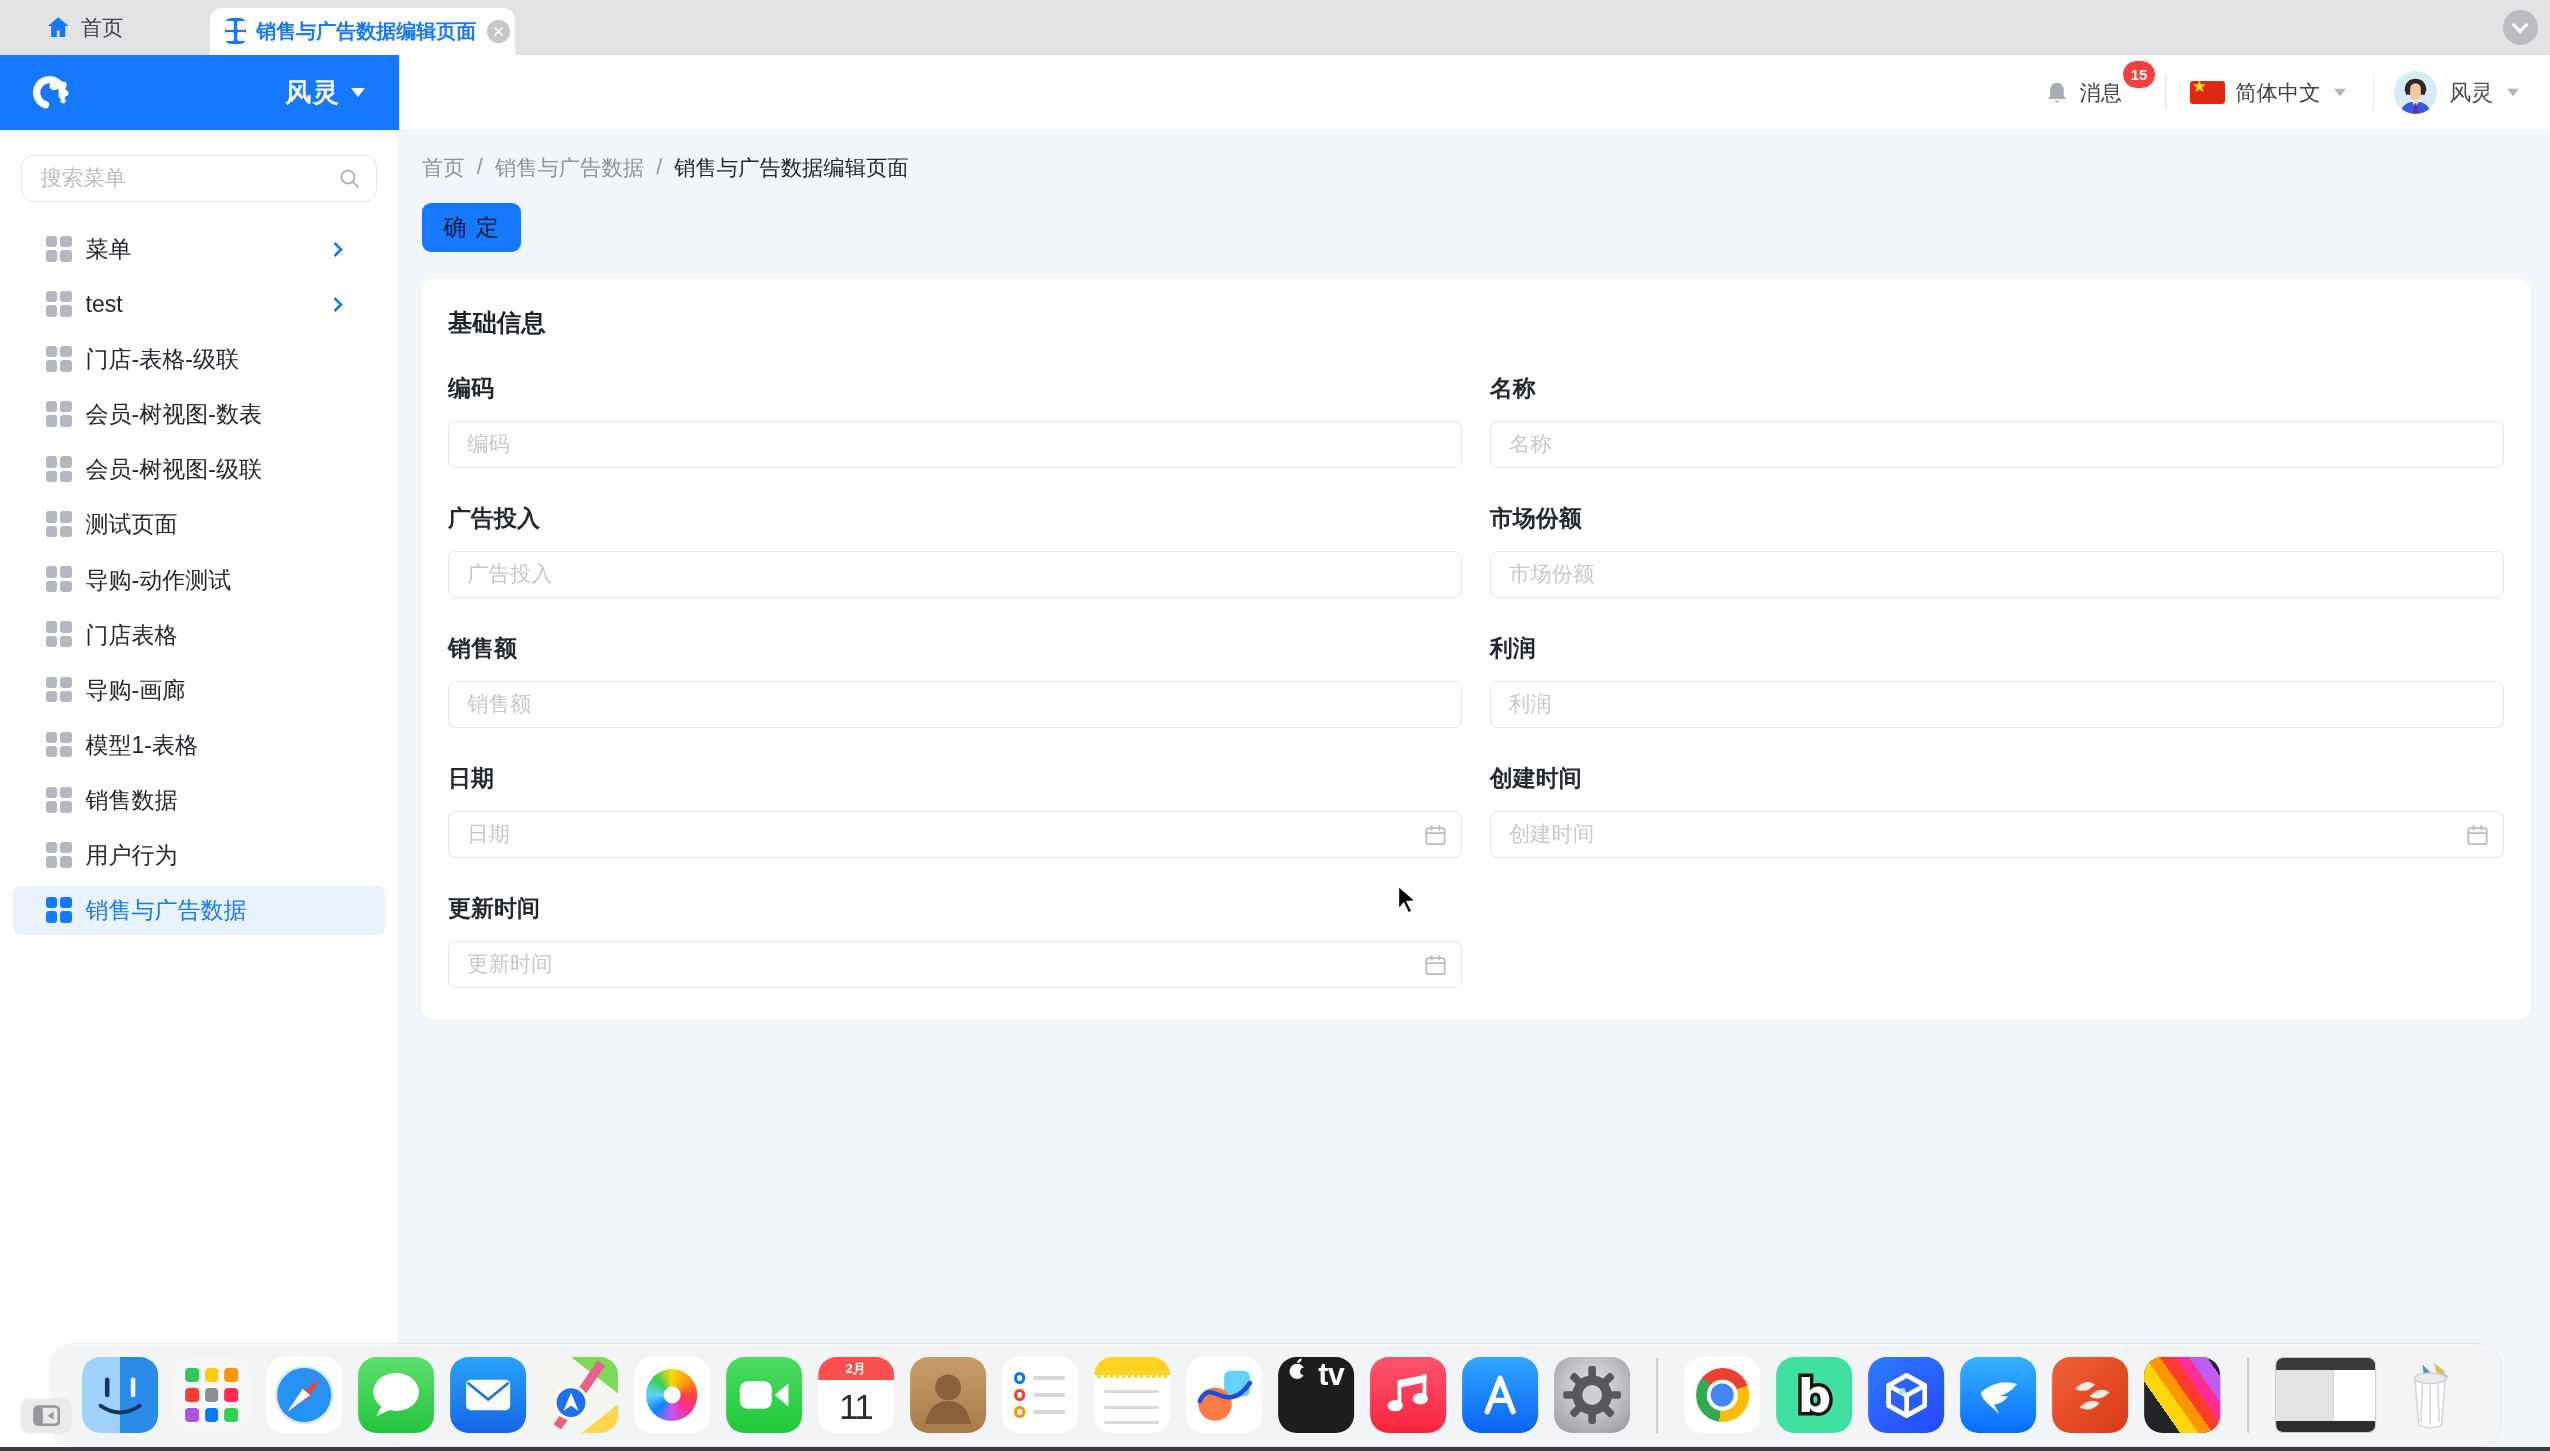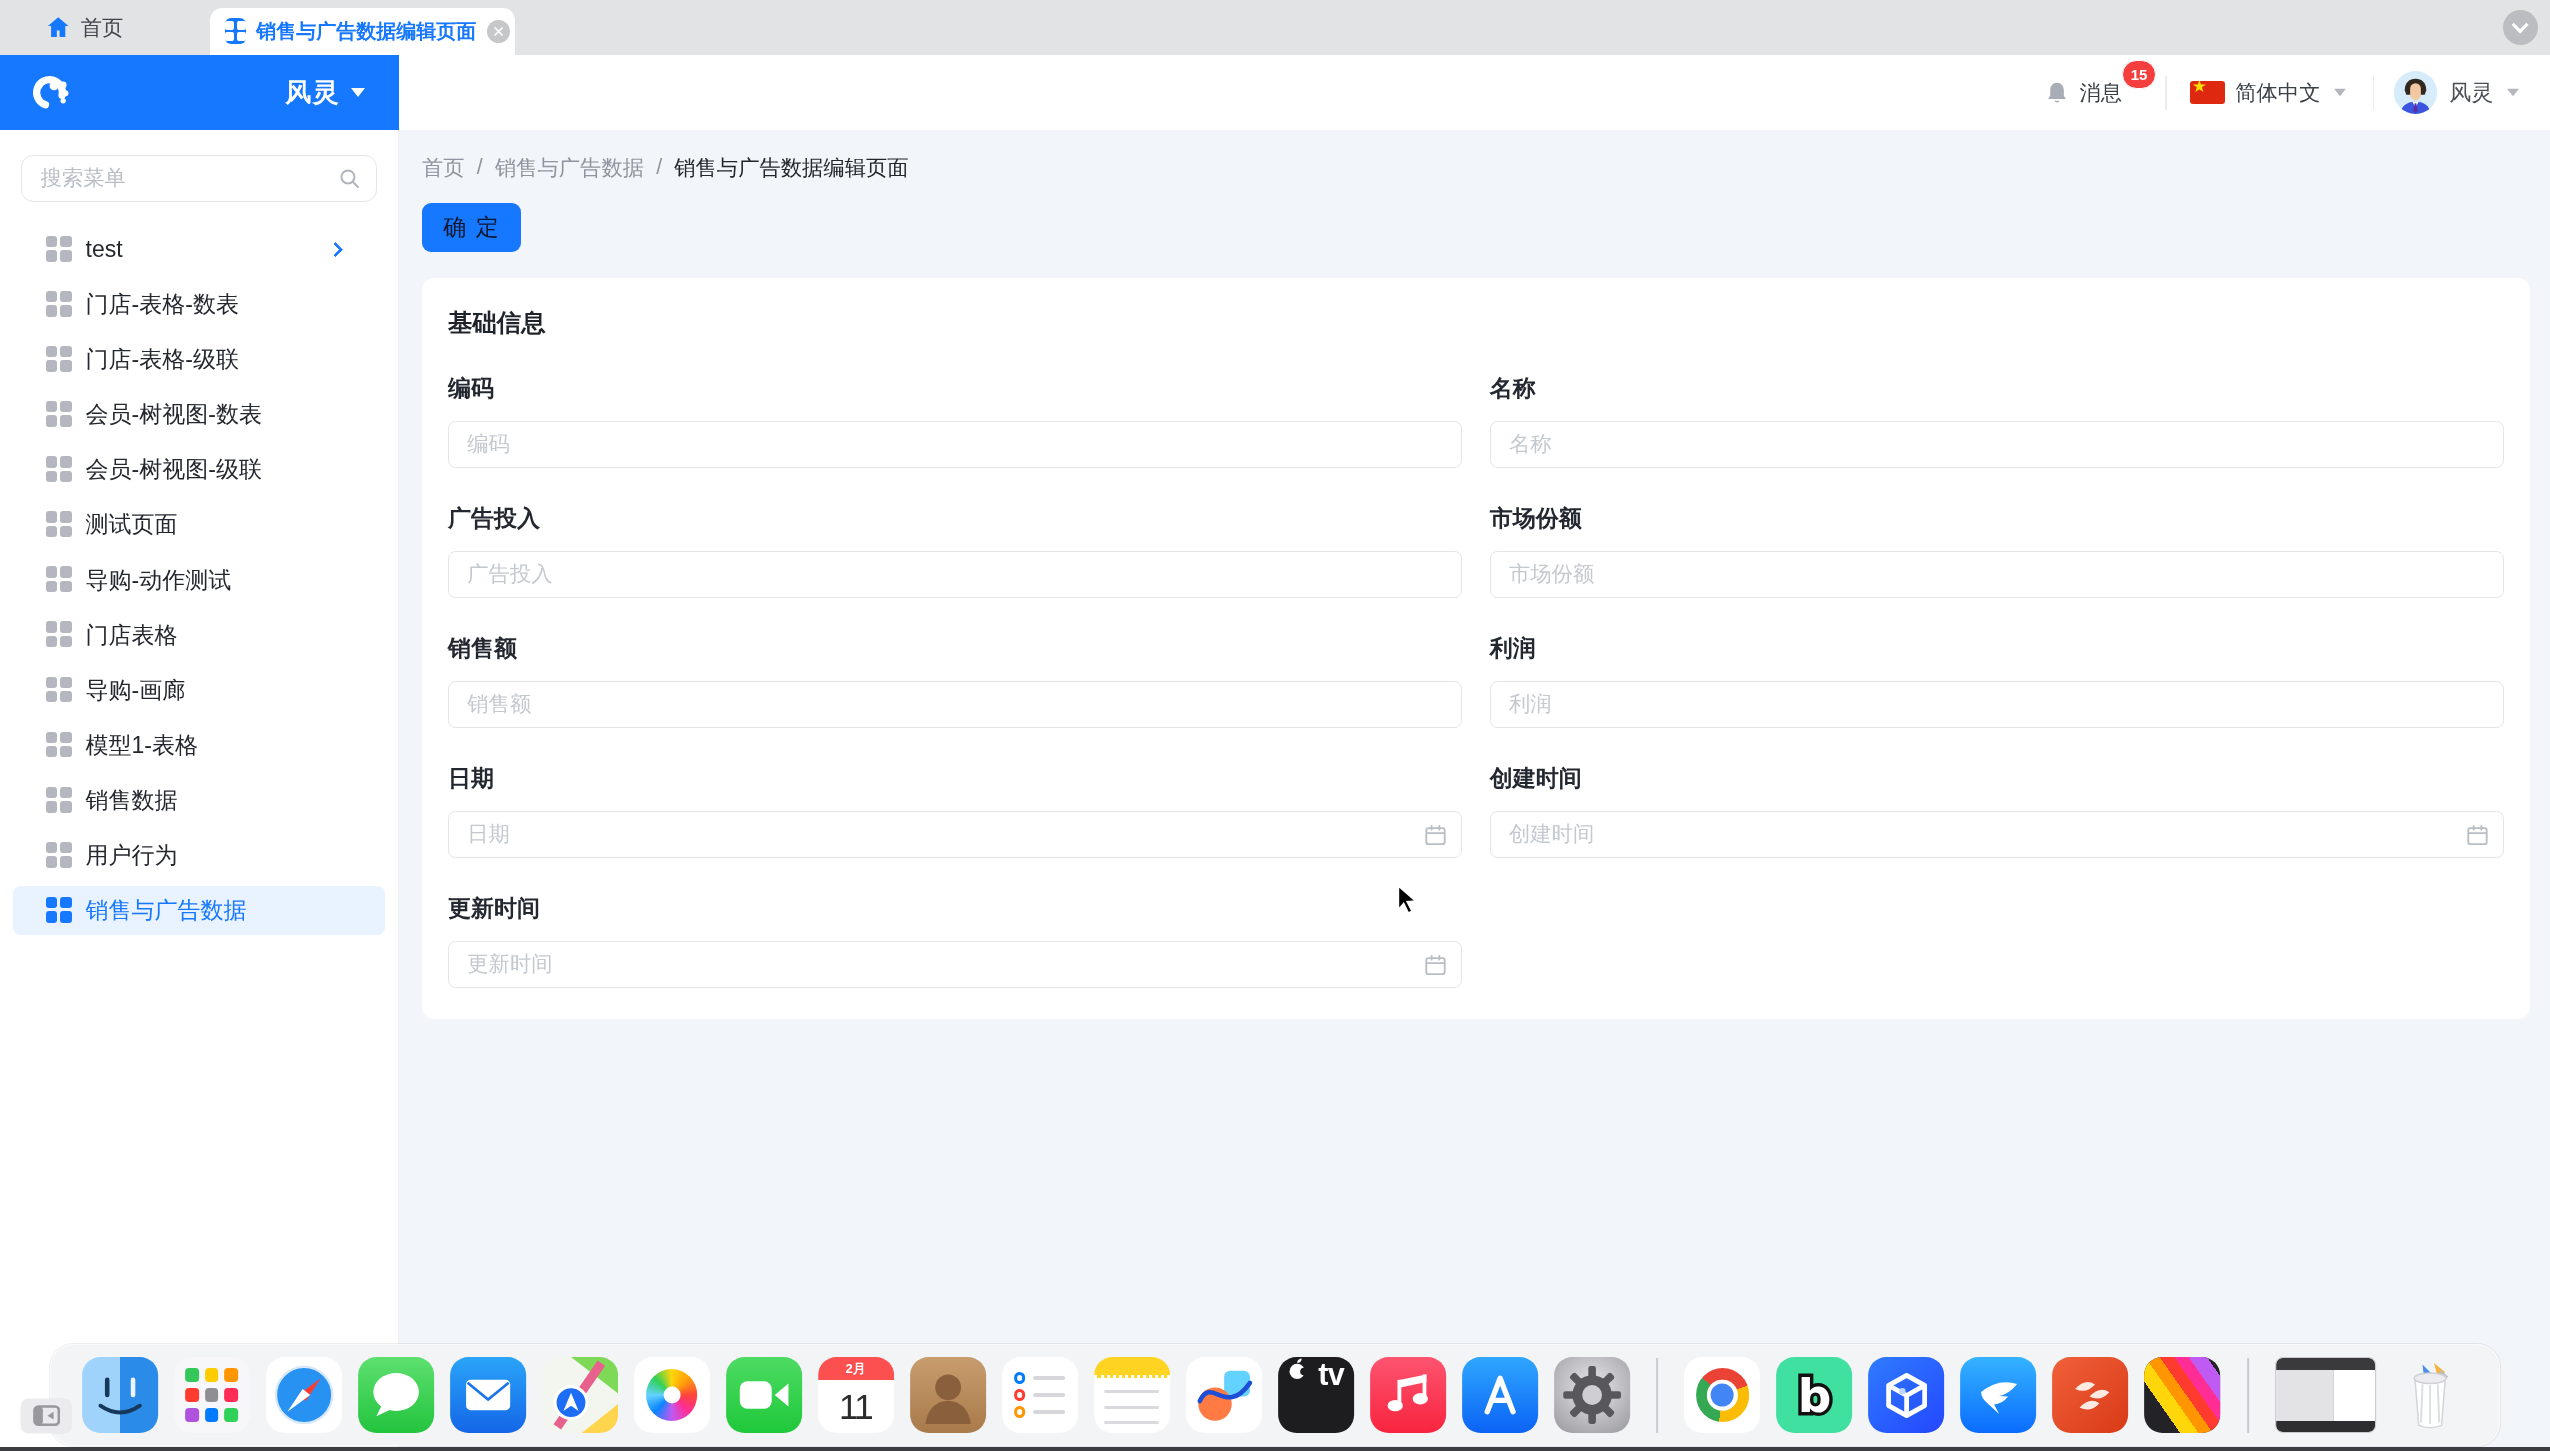--- a/index.html
+++ b/index.html
@@ -215,31 +215,32 @@
     </span>
   </div>
   <div class="menu">
     <div class="mitem">
         <span class="g4">
           <i></i>
           <i></i>
           <i></i>
           <i></i>
         </span>
+        <span class="lbl">菜单</span>
+        <span class="chev"></span>
+      </div>
+    <div class="mitem">
+        <span class="g4">
+          <i></i>
+          <i></i>
+          <i></i>
+          <i></i>
+        </span>
         <span class="lbl">test</span>
         <span class="chev"></span>
-      </div>
-    <div class="mitem">
-        <span class="g4">
-          <i></i>
-          <i></i>
-          <i></i>
-          <i></i>
-        </span>
-        <span class="lbl">门店-表格-数表</span>
       </div>
     <div class="mitem">
         <span class="g4">
           <i></i>
           <i></i>
           <i></i>
           <i></i>
         </span>
         <span class="lbl">门店-表格-级联</span>
       </div>

